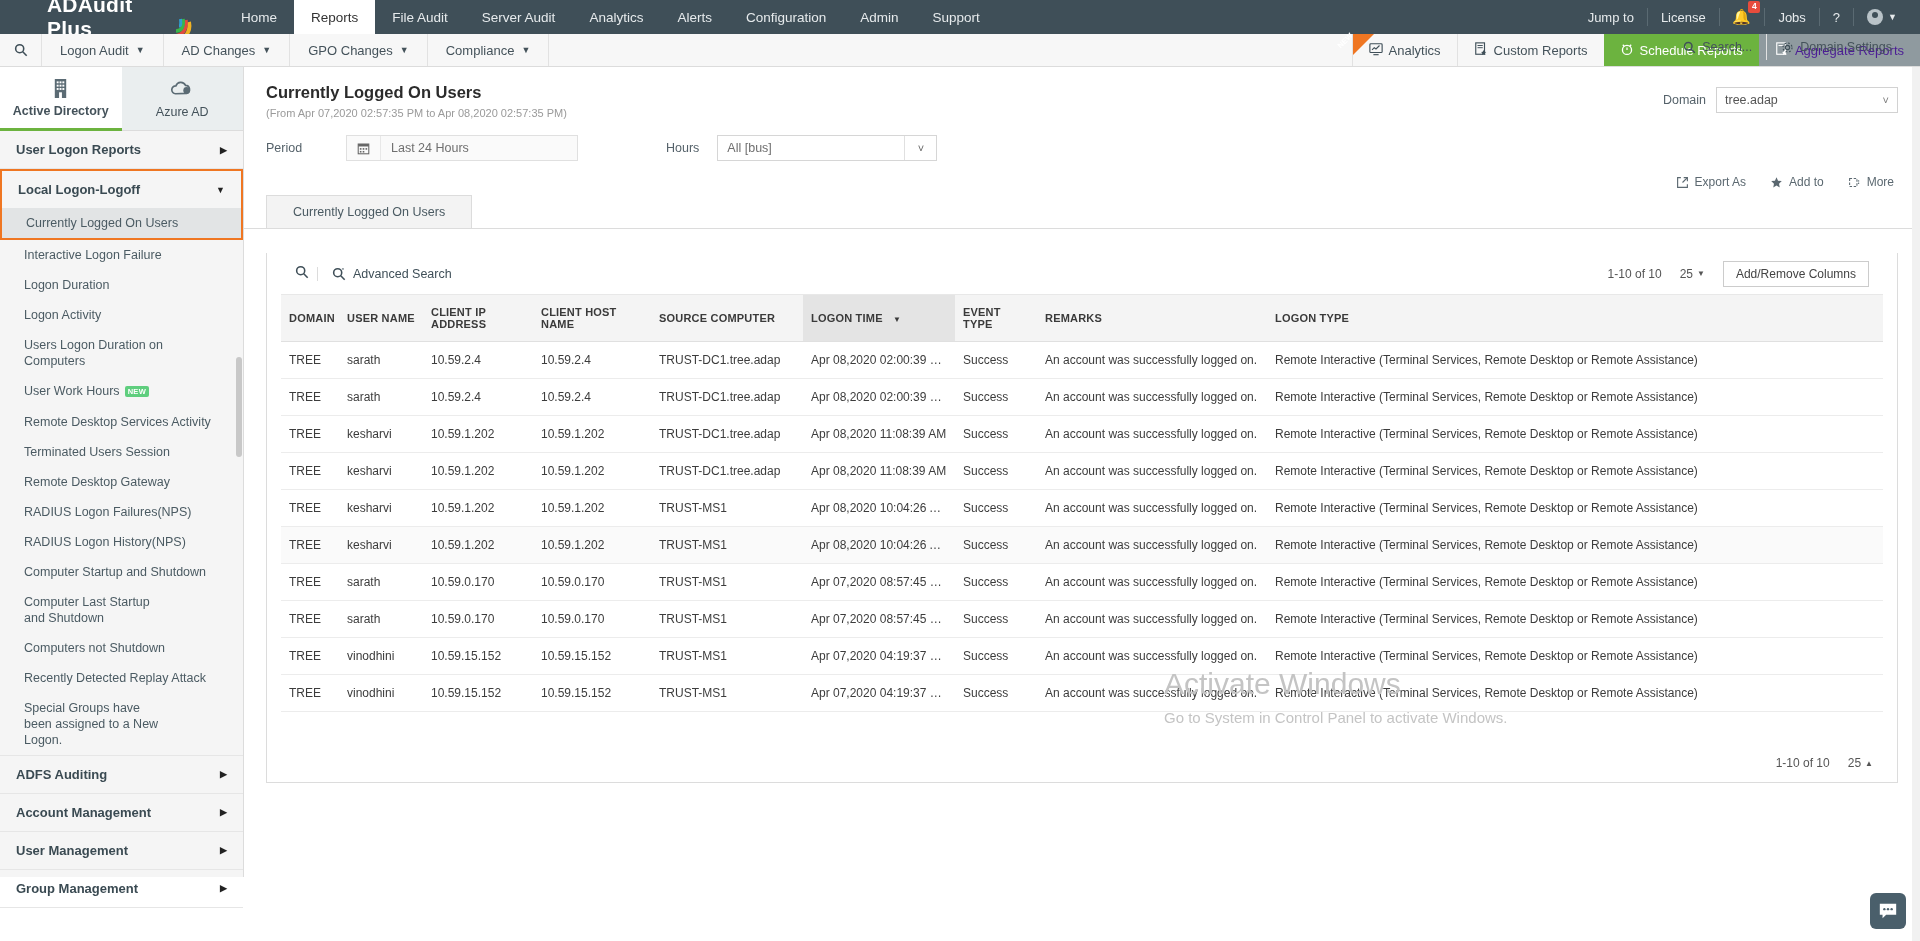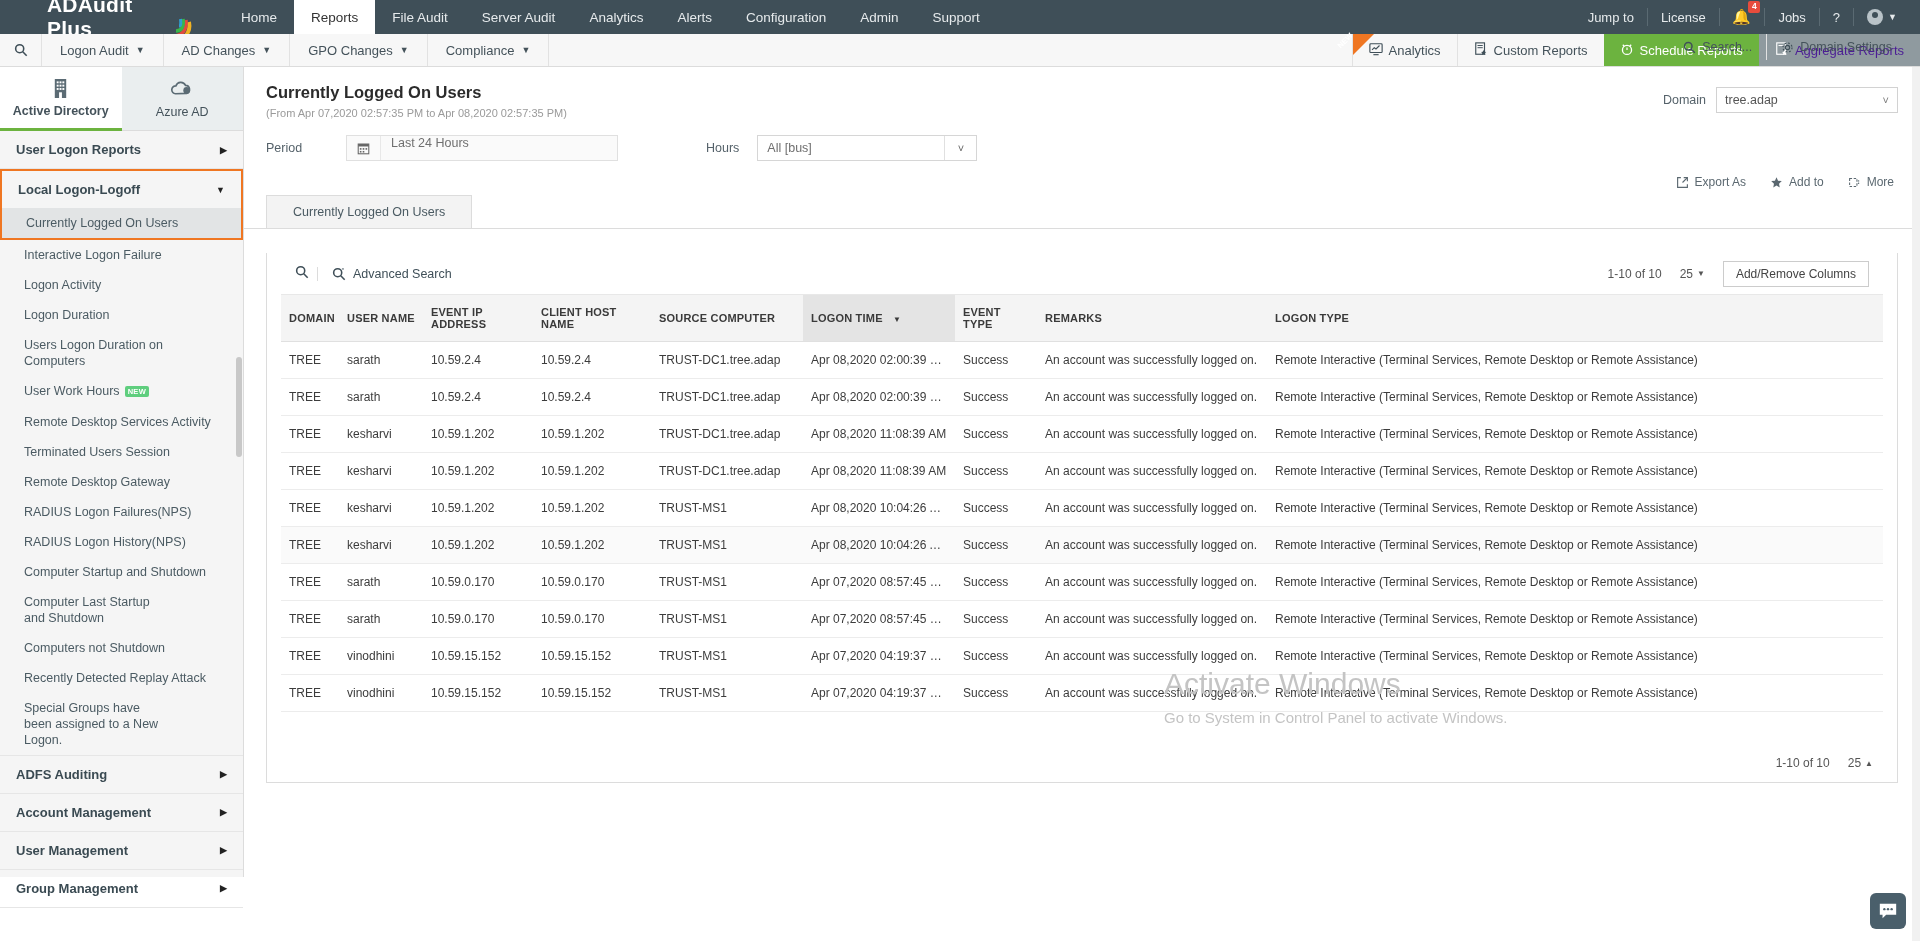--- a/index.html
+++ b/index.html
@@ -135,22 +135,22 @@
   .select-box {
     width: 182px; height: 26px; border: 1px solid #d2d2d2; background: #fff;
     display: flex; align-items: center; padding: 0 8px; font-size: 12.5px; color: #555;
     cursor: pointer;
   }
   .select-box .chev { margin-left: auto; color: #7b7b7b; font-size: 11px; }
 
   .filters { display: flex; align-items: center; padding: 16px 0 0 22px; gap: 0; }
   .f-label { font-size: 12.5px; color: #55626a; width: 80px; }
   .period-field {
-    width: 272px; height: 26px; border: 1px solid #e0e0e0; background: #fafafa;
-    display: flex; font-size: 12.5px; color: #6f6f6f; cursor: pointer;
+    width: 232px; height: 26px; border: 1px solid #e0e0e0; background: #fafafa;
+    display: flex; align-items: center; font-size: 12.5px; color: #6f6f6f; cursor: pointer;
   }
   .period-ico {
     width: 34px; height: 100%; display: flex; align-items: center; justify-content: center;
     border-right: 1px solid #e8e8e8;
   }
   .period-val { padding-left: 10px; }
   .hours-label { font-size: 12.5px; color: #55626a; margin-left: 88px; margin-right: 18px; }
   .hours-field {
     width: 220px; height: 26px; border: 1px solid #d6d6d6; background: #fff;
     display: flex; align-items: center; padding-left: 9px; font-size: 12.5px; color: #6f6f6f;
@@ -414,22 +414,22 @@
       <span>Local Logon-Logoff</span>
       <span class="arrow-d">▼</span>
     </div>
 
     <div class="nav-sub-wrap highlight">
       <div class="nav-item selected">Currently Logged On Users</div>
     </div>
 
     <div>
       <div class="nav-item">Interactive Logon Failure</div>
+      <div class="nav-item">Logon Duration</div>
       <div class="nav-item">Logon Activity</div>
-      <div class="nav-item">Logon Duration</div>
       <div class="nav-item">Users Logon Duration on Computers</div>
       <div class="nav-item">
         <span>User Work Hours</span><span class="badge-new">NEW</span>
       </div>
       <div class="nav-item">Remote Desktop Services Activity</div>
       <div class="nav-item">Terminated Users Session</div>
       <div class="nav-item">Remote Desktop Gateway</div>
       <div class="nav-item">RADIUS Logon Failures(NPS)</div>
       <div class="nav-item">RADIUS Logon History(NPS)</div>
       <div class="nav-item">Computer Startup and Shutdown</div>
@@ -564,21 +564,21 @@
               <col class="col5">
             <col class="col6">
               <col class="col7">
               <col class="col8">
               <col class="col9">
           </colgroup>
           <thead>
             <tr>
               <th>DOMAIN</th>
               <th>USER NAME</th>
-              <th>EVENT IP ADDRESS</th>
+              <th>CLIENT IP ADDRESS</th>
               <th>CLIENT HOST NAME</th>
               <th>SOURCE COMPUTER</th>
               <th class="sorted">
                 <span>LOGON TIME</span>
                 <span class="sc">▼</span>
               </th>
               <th>EVENT TYPE</th>
               <th>REMARKS</th>
               <th>LOGON TYPE</th>
             </tr>

